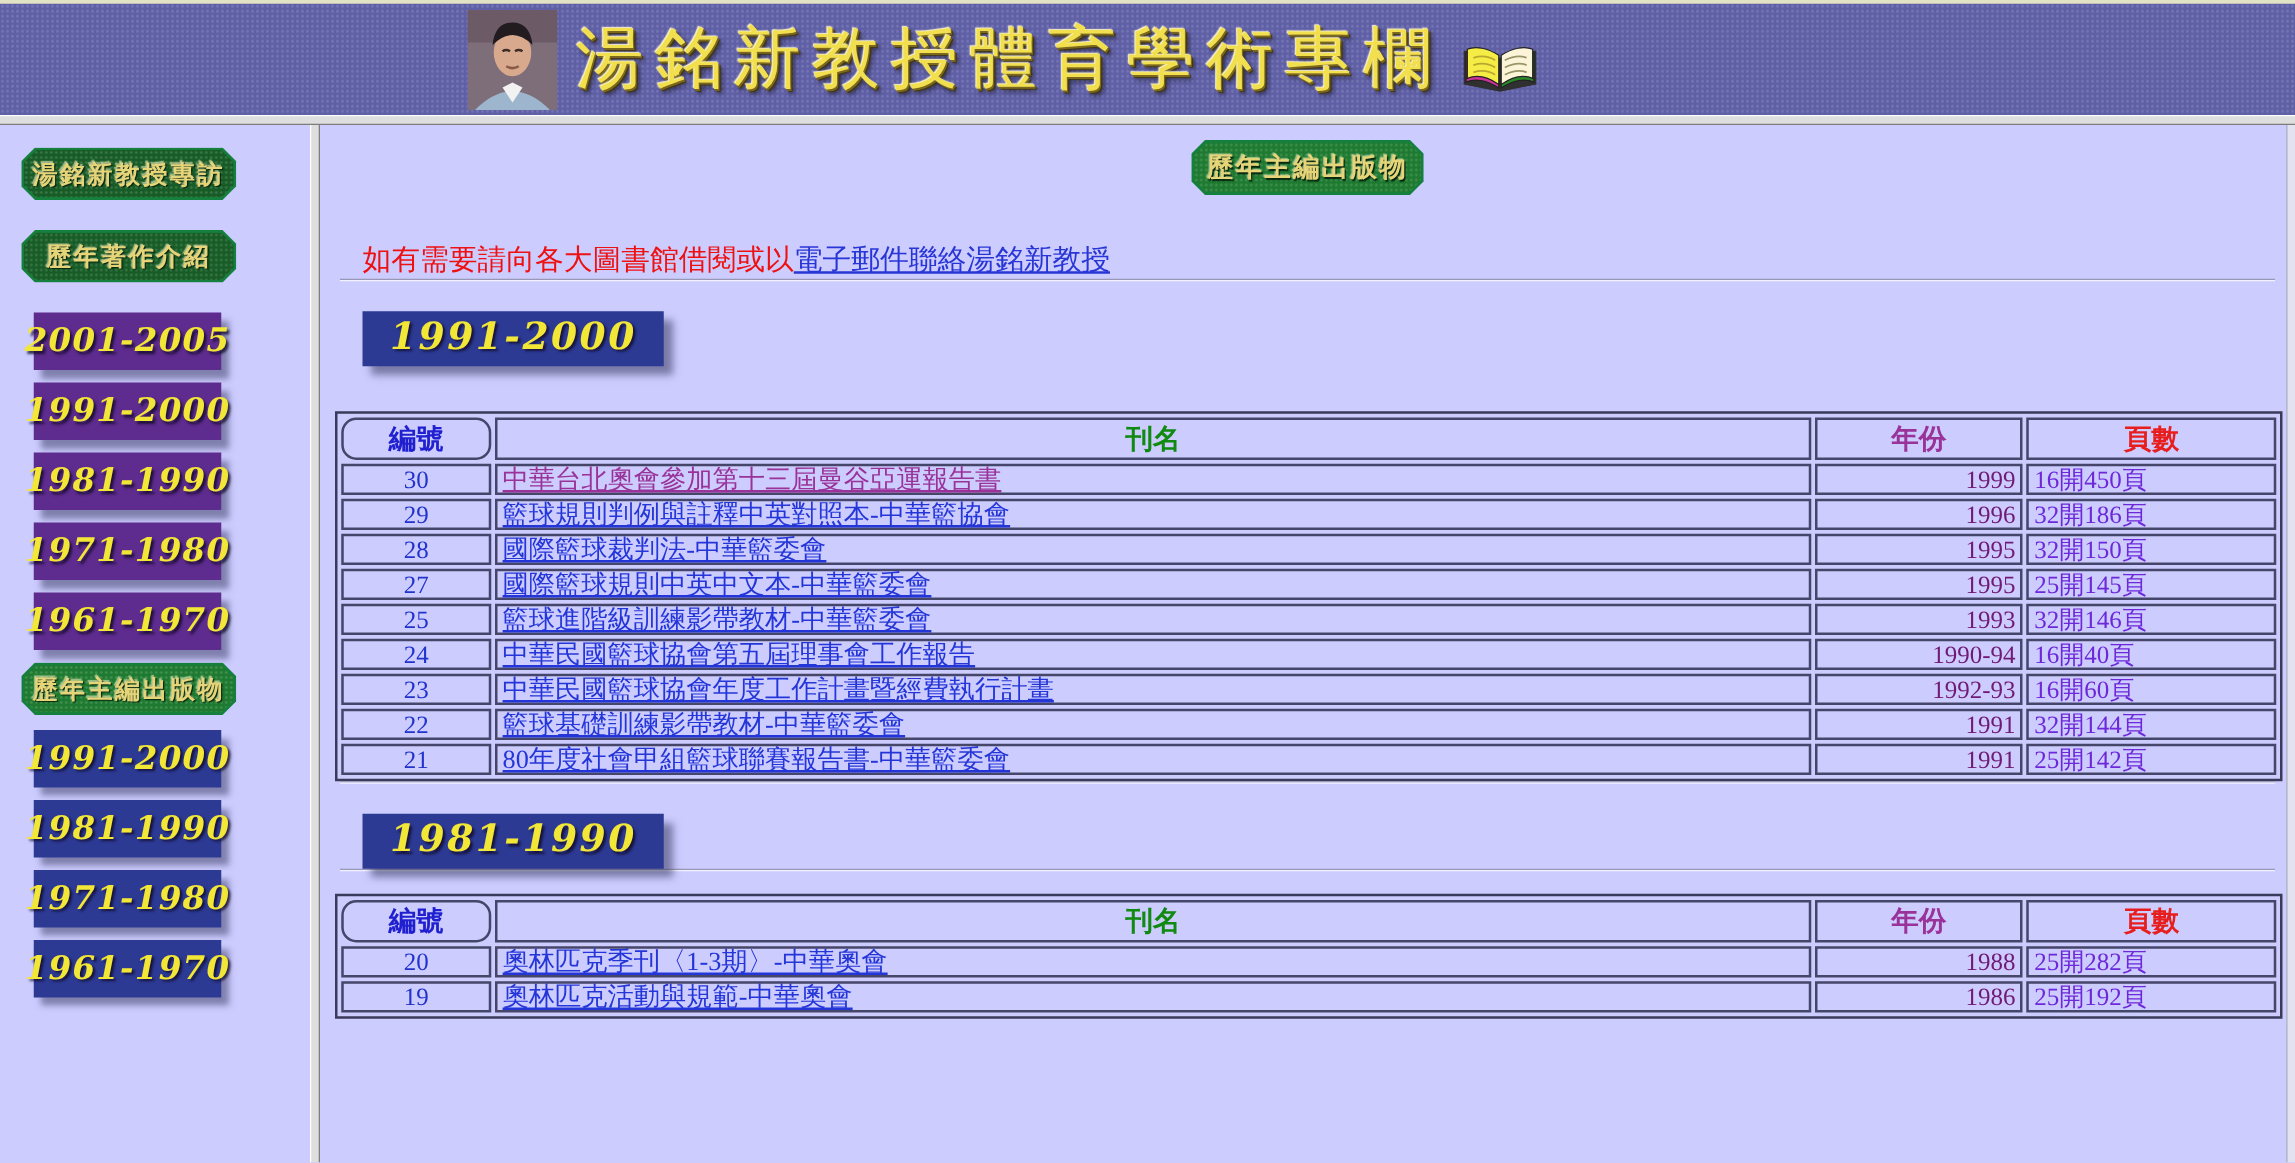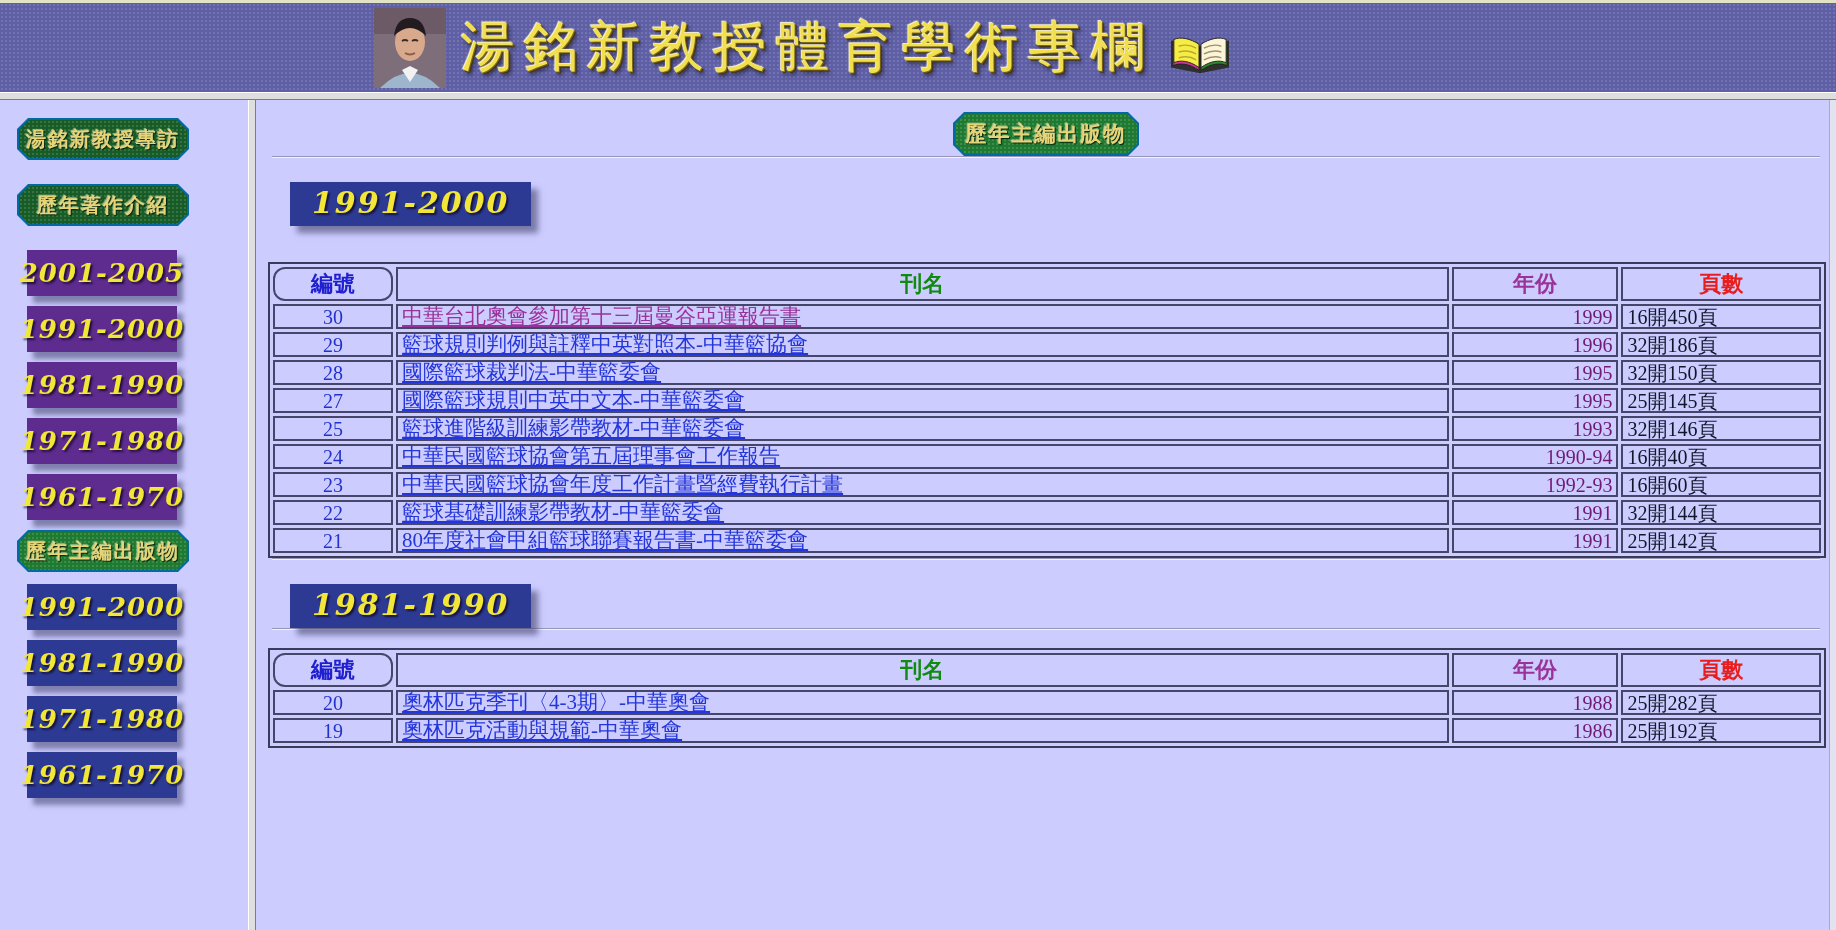--- a/index.html
+++ b/index.html
@@ -28,21 +28,21 @@
   .hdiv { height: 8px; background: #dedede; border-top: 1px solid #ffffff; border-bottom: 1px solid #7d7d7d; }
   .frame-row { display: flex; height: 830px; }
   .vdiv { width: 8px; background: #dedede; border-left: 1px solid #ffffff; border-right: 1px solid #7d7d7d; flex: 0 0 auto; }
 
   
   .sidebar { width: 248px; flex: 0 0 auto; background: #ccccff; padding-top: 18px; }
 
   .side-btn { cursor: pointer; }
   .style-green, .style-greenbright {
     width: 172px; height: 42px; margin-left: 17px; padding: 2px;
-    background: #0369a1;
+    background: #15803d;
     clip-path: polygon(11px 0, calc(100% - 11px) 0, 100% 11px, 100% calc(100% - 11px),
                        calc(100% - 11px) 100%, 11px 100%, 0 calc(100% - 11px), 0 11px);
     filter: drop-shadow(5px 6px 4px rgba(55,55,95,.65));
   }
   .style-green .btn-face, .style-greenbright .btn-face {
     width: 100%; height: 100%;
     display: flex; align-items: center; justify-content: center;
     clip-path: polygon(10px 0, calc(100% - 10px) 0, 100% 10px, 100% calc(100% - 10px),
                        calc(100% - 10px) 100%, 10px 100%, 0 calc(100% - 10px), 0 10px);
     background-color: #175c26;
@@ -112,21 +112,21 @@
   .col-no    { width: 118px; text-align: center; }
   .col-title { width: 1034px; }
   .col-year  { width: 164px; text-align: center; }
   .col-pages { width: 196px; }
   th.col-no    { color: #2020d0; border-radius: 12px; }
   th.col-title { color: #108a10; text-align: center; }
   th.col-year  { color: #993399; }
   th.col-pages { color: #e81e1e; }
   td.col-no    { color: #2233cc; }
   td.col-year  { color: #701a75; text-align: right; }
-  td.col-pages { color: #0f172a; }
+  td.col-pages { color: #6d28d9; }
   a.pub-link { color: #2436d8; text-decoration: underline; font-size: 21px; cursor: pointer; }
   a.pub-link.visited { color: #993399; }
 </style>
 </head>
 <body>
 
 <div class="banner">
   <svg class="photo" viewBox="0 0 72 80">
     <rect width="72" height="80" fill="#7d6e79"></rect>
     <rect width="72" height="26" fill="#6c5a66"></rect>
@@ -230,20 +230,21 @@
 
   <div class="vdiv"></div>
 
   <main class="main">
     <div class="side-btn style-greenbright main-top-btn">
       <span class="btn-face">
         <span class="btn-label">歷年主編出版物</span>
       </span>
     </div>
 
+    <p class="notice"><span>如有需要請向各大圖書館借閱或以</span><a>電子郵件聯絡湯銘新教授</a></p>
 
     <hr class="rule notice-rule">
 
     <div id="sections">
   <section>
     <div class="sec-head">1991-2000</div>
     
     <table class="pub-table">
       <thead>
         <tr>
@@ -329,21 +330,21 @@
         <tr>
           <th class="col-no">編號</th>
           <th class="col-title">刊名</th>
           <th class="col-year">年份</th>
           <th class="col-pages">頁數</th>
         </tr>
       </thead>
       <tbody>
   <tr>
     <td class="col-no">20</td>
-    <td class="col-title"><a class="pub-link">奧林匹克季刊〈4-3期〉-中華奧會</a></td>
+    <td class="col-title"><a class="pub-link">奧林匹克季刊〈1-3期〉-中華奧會</a></td>
     <td class="col-year">1988</td>
     <td class="col-pages">25開282頁</td>
   </tr>
 
   <tr>
     <td class="col-no">19</td>
     <td class="col-title"><a class="pub-link">奧林匹克活動與規範-中華奧會</a></td>
     <td class="col-year">1986</td>
     <td class="col-pages">25開192頁</td>
   </tr>

